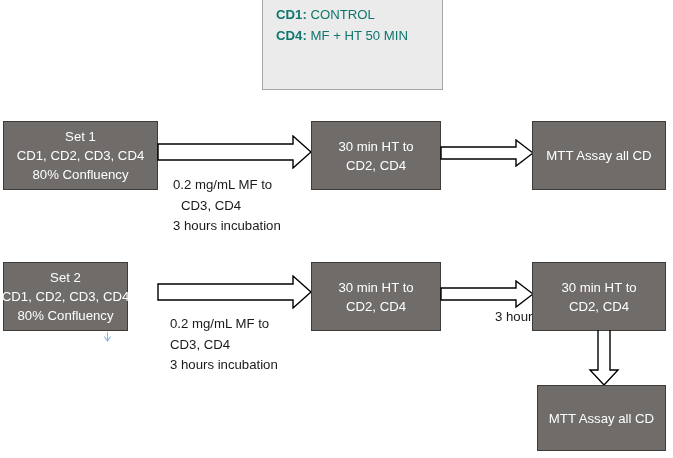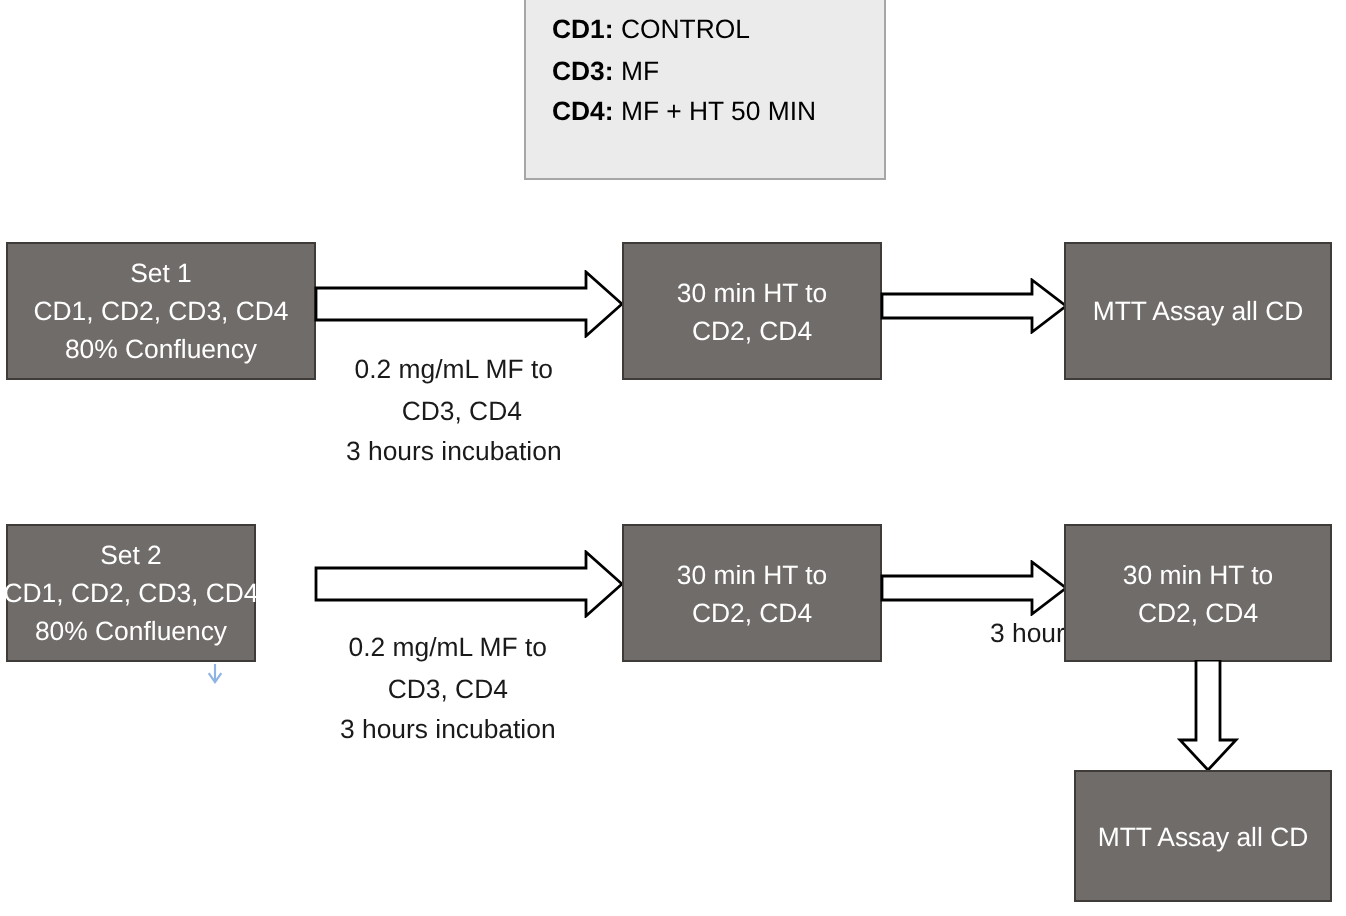--- a/index.html
+++ b/index.html
@@ -25,21 +25,21 @@
     top: -2px;
     width: 181px;
     height: 92px;
     background: #ebebeb;
     border: 1px solid #a6a6a6;
     box-sizing: border-box;
     padding: 6px 0 0 13px;
   }
   .legend-line {
     font-size: 13.2px;
-    color: #000000;
+    color: #0f766e;
     line-height: 20.5px;
     white-space: nowrap;
   }
   .legend-line .k { font-weight: bold; }
 
   
   .box {
     position: absolute;
     background: #706c6a;
     border: 1px solid #3f3b39;
@@ -55,21 +55,20 @@
   }
   .box .ln { white-space: nowrap; }
 
   
   .arrow-label {
     position: absolute;
     font-size: 13.2px;
     line-height: 20.5px;
     color: #1a1a1a;
     white-space: nowrap;
-    text-align: center;
   }
   .arrow-label.ctr { text-align: right; }
 
   
   .arrow-svg { position: absolute; }
 
   
   .caret {
     position: absolute;
     width: 9px;
@@ -78,24 +77,20 @@
 </style>
 </head>
 <body>
 
 <div id="canvas">
 
   <div class="legend">
     <div class="legend-line">
       <span class="k">CD1:</span>
       <span>CONTROL</span>
-    </div>
-    <div class="legend-line">
-      <span class="k">CD3:</span>
-      <span>MF</span>
     </div>
     <div class="legend-line">
       <span class="k">CD4:</span>
       <span>MF + HT 50 MIN</span>
     </div>
   </div>
 
   <div class="box" style="left:3px; top:121px; width:155px; height:69px;">
     <div class="ln">Set 1</div>
     <div class="ln">CD1, CD2, CD3, CD4</div>

